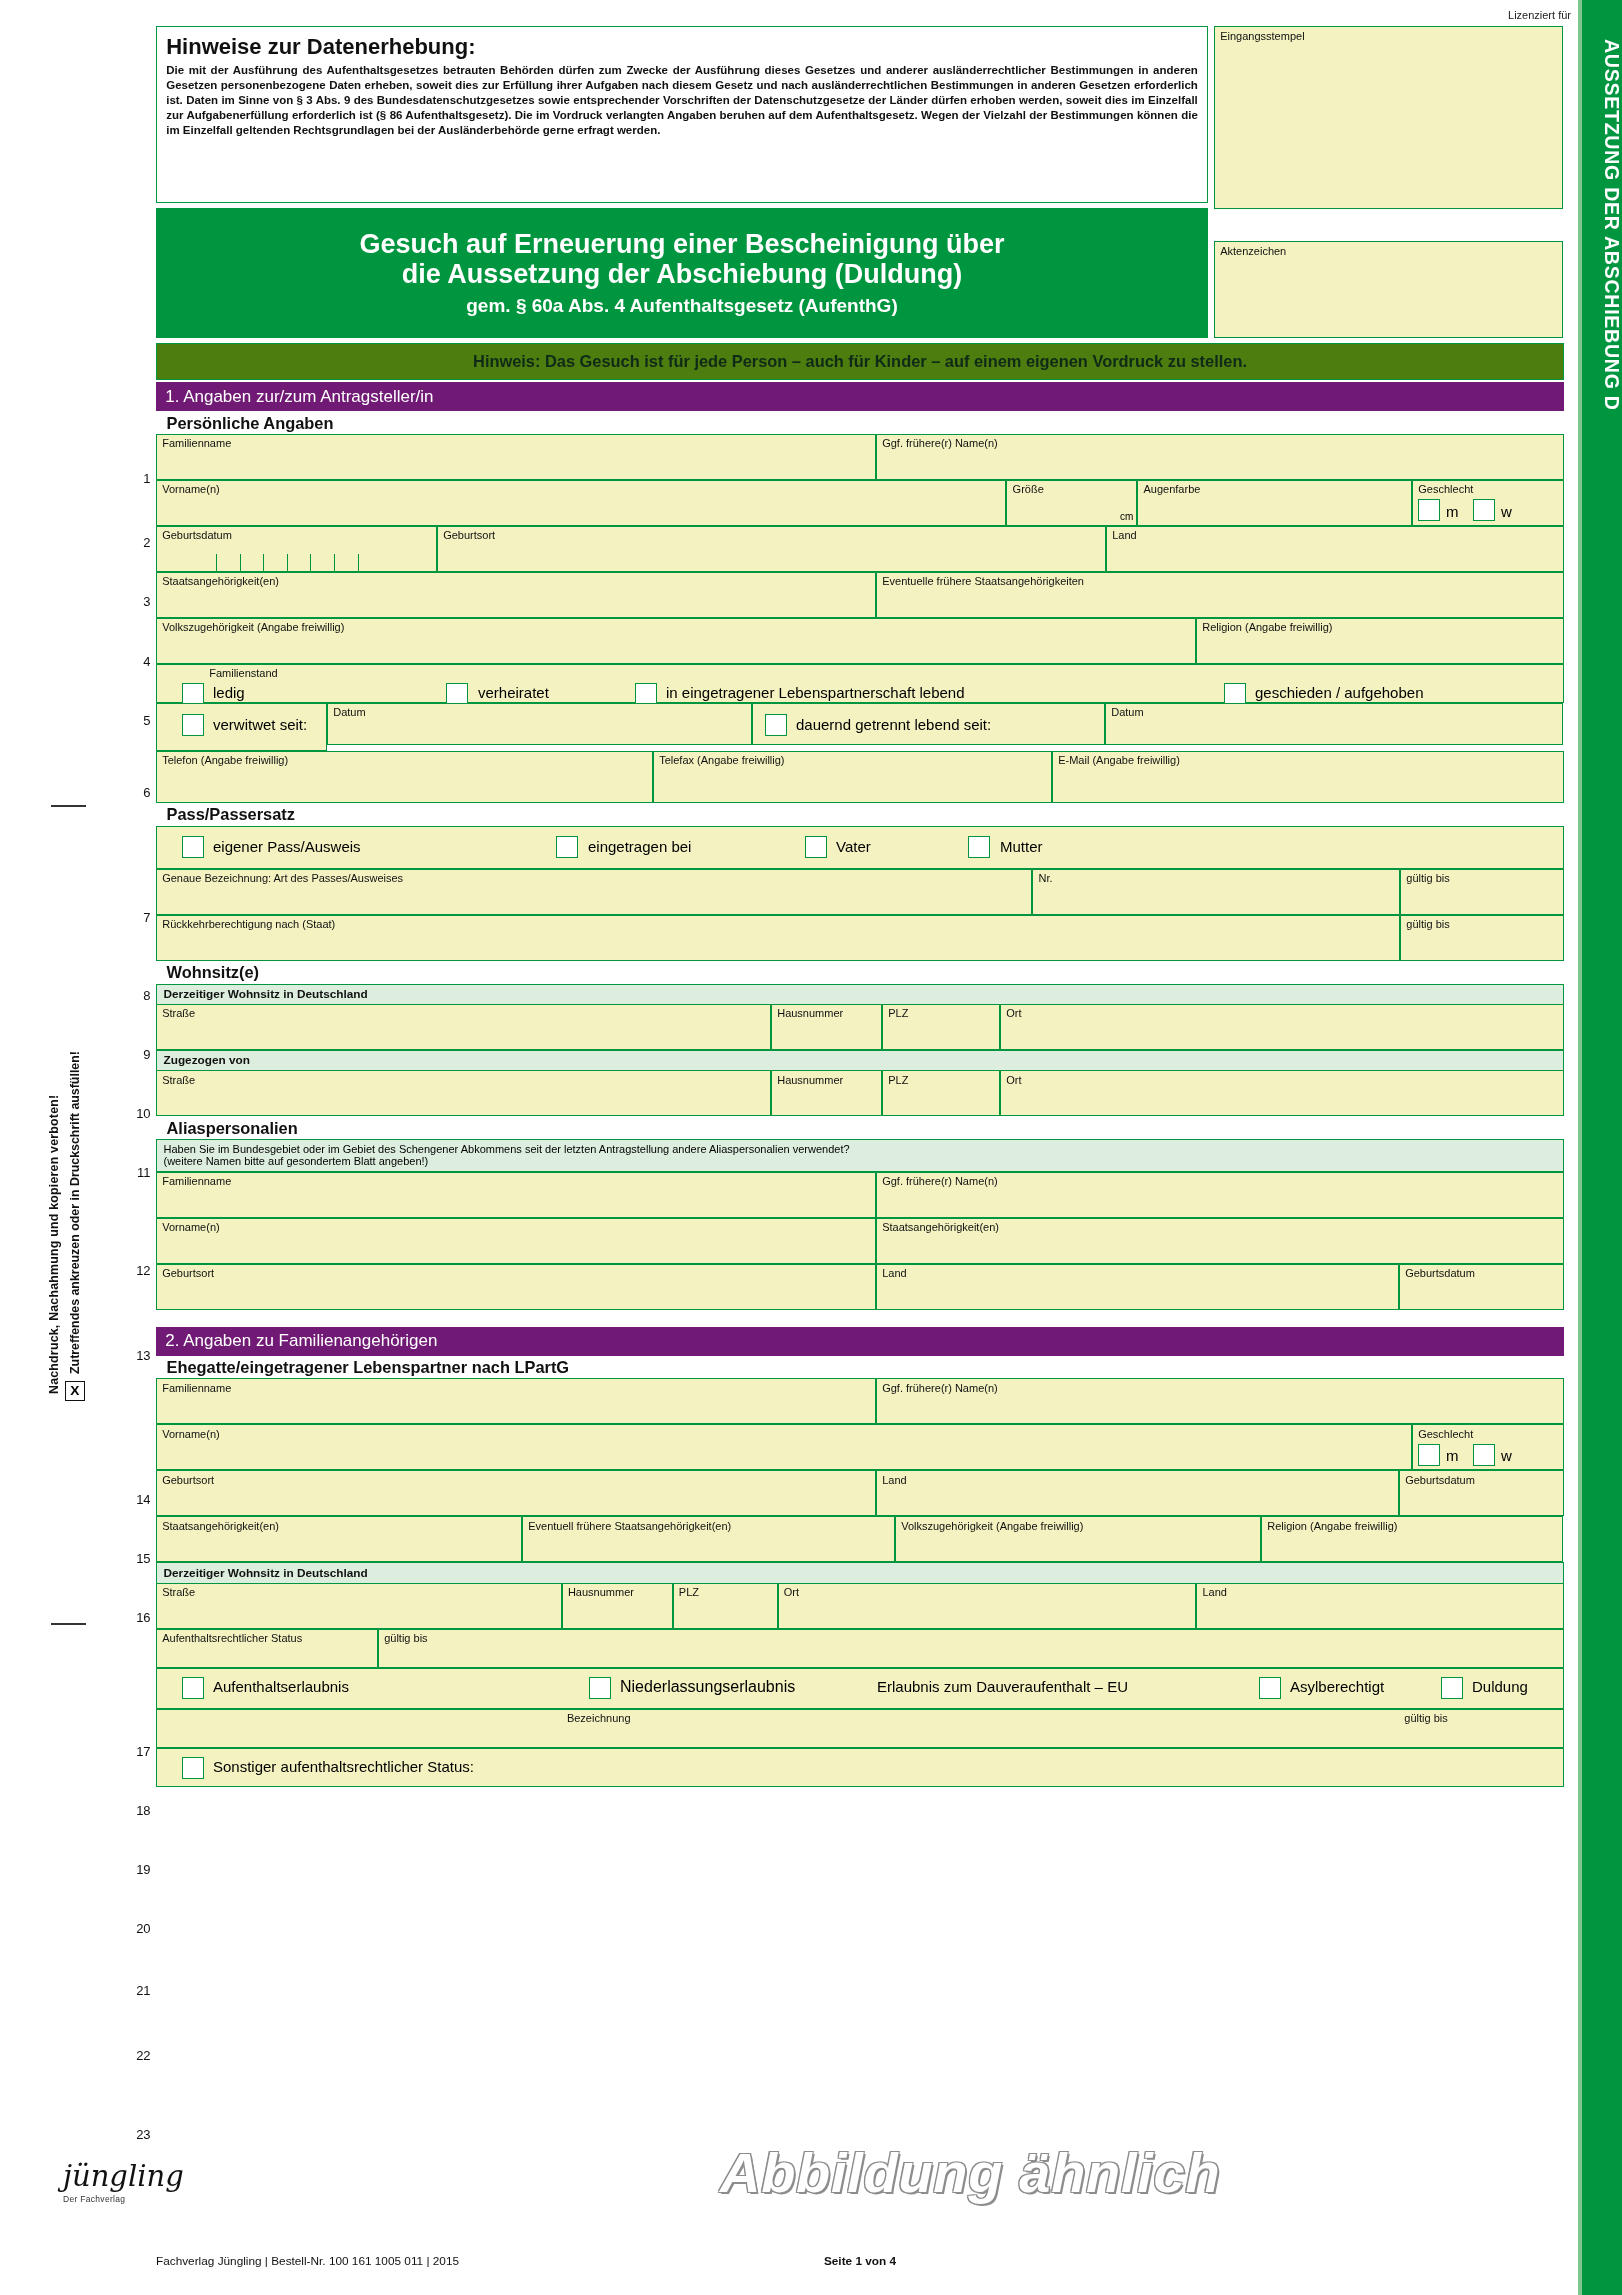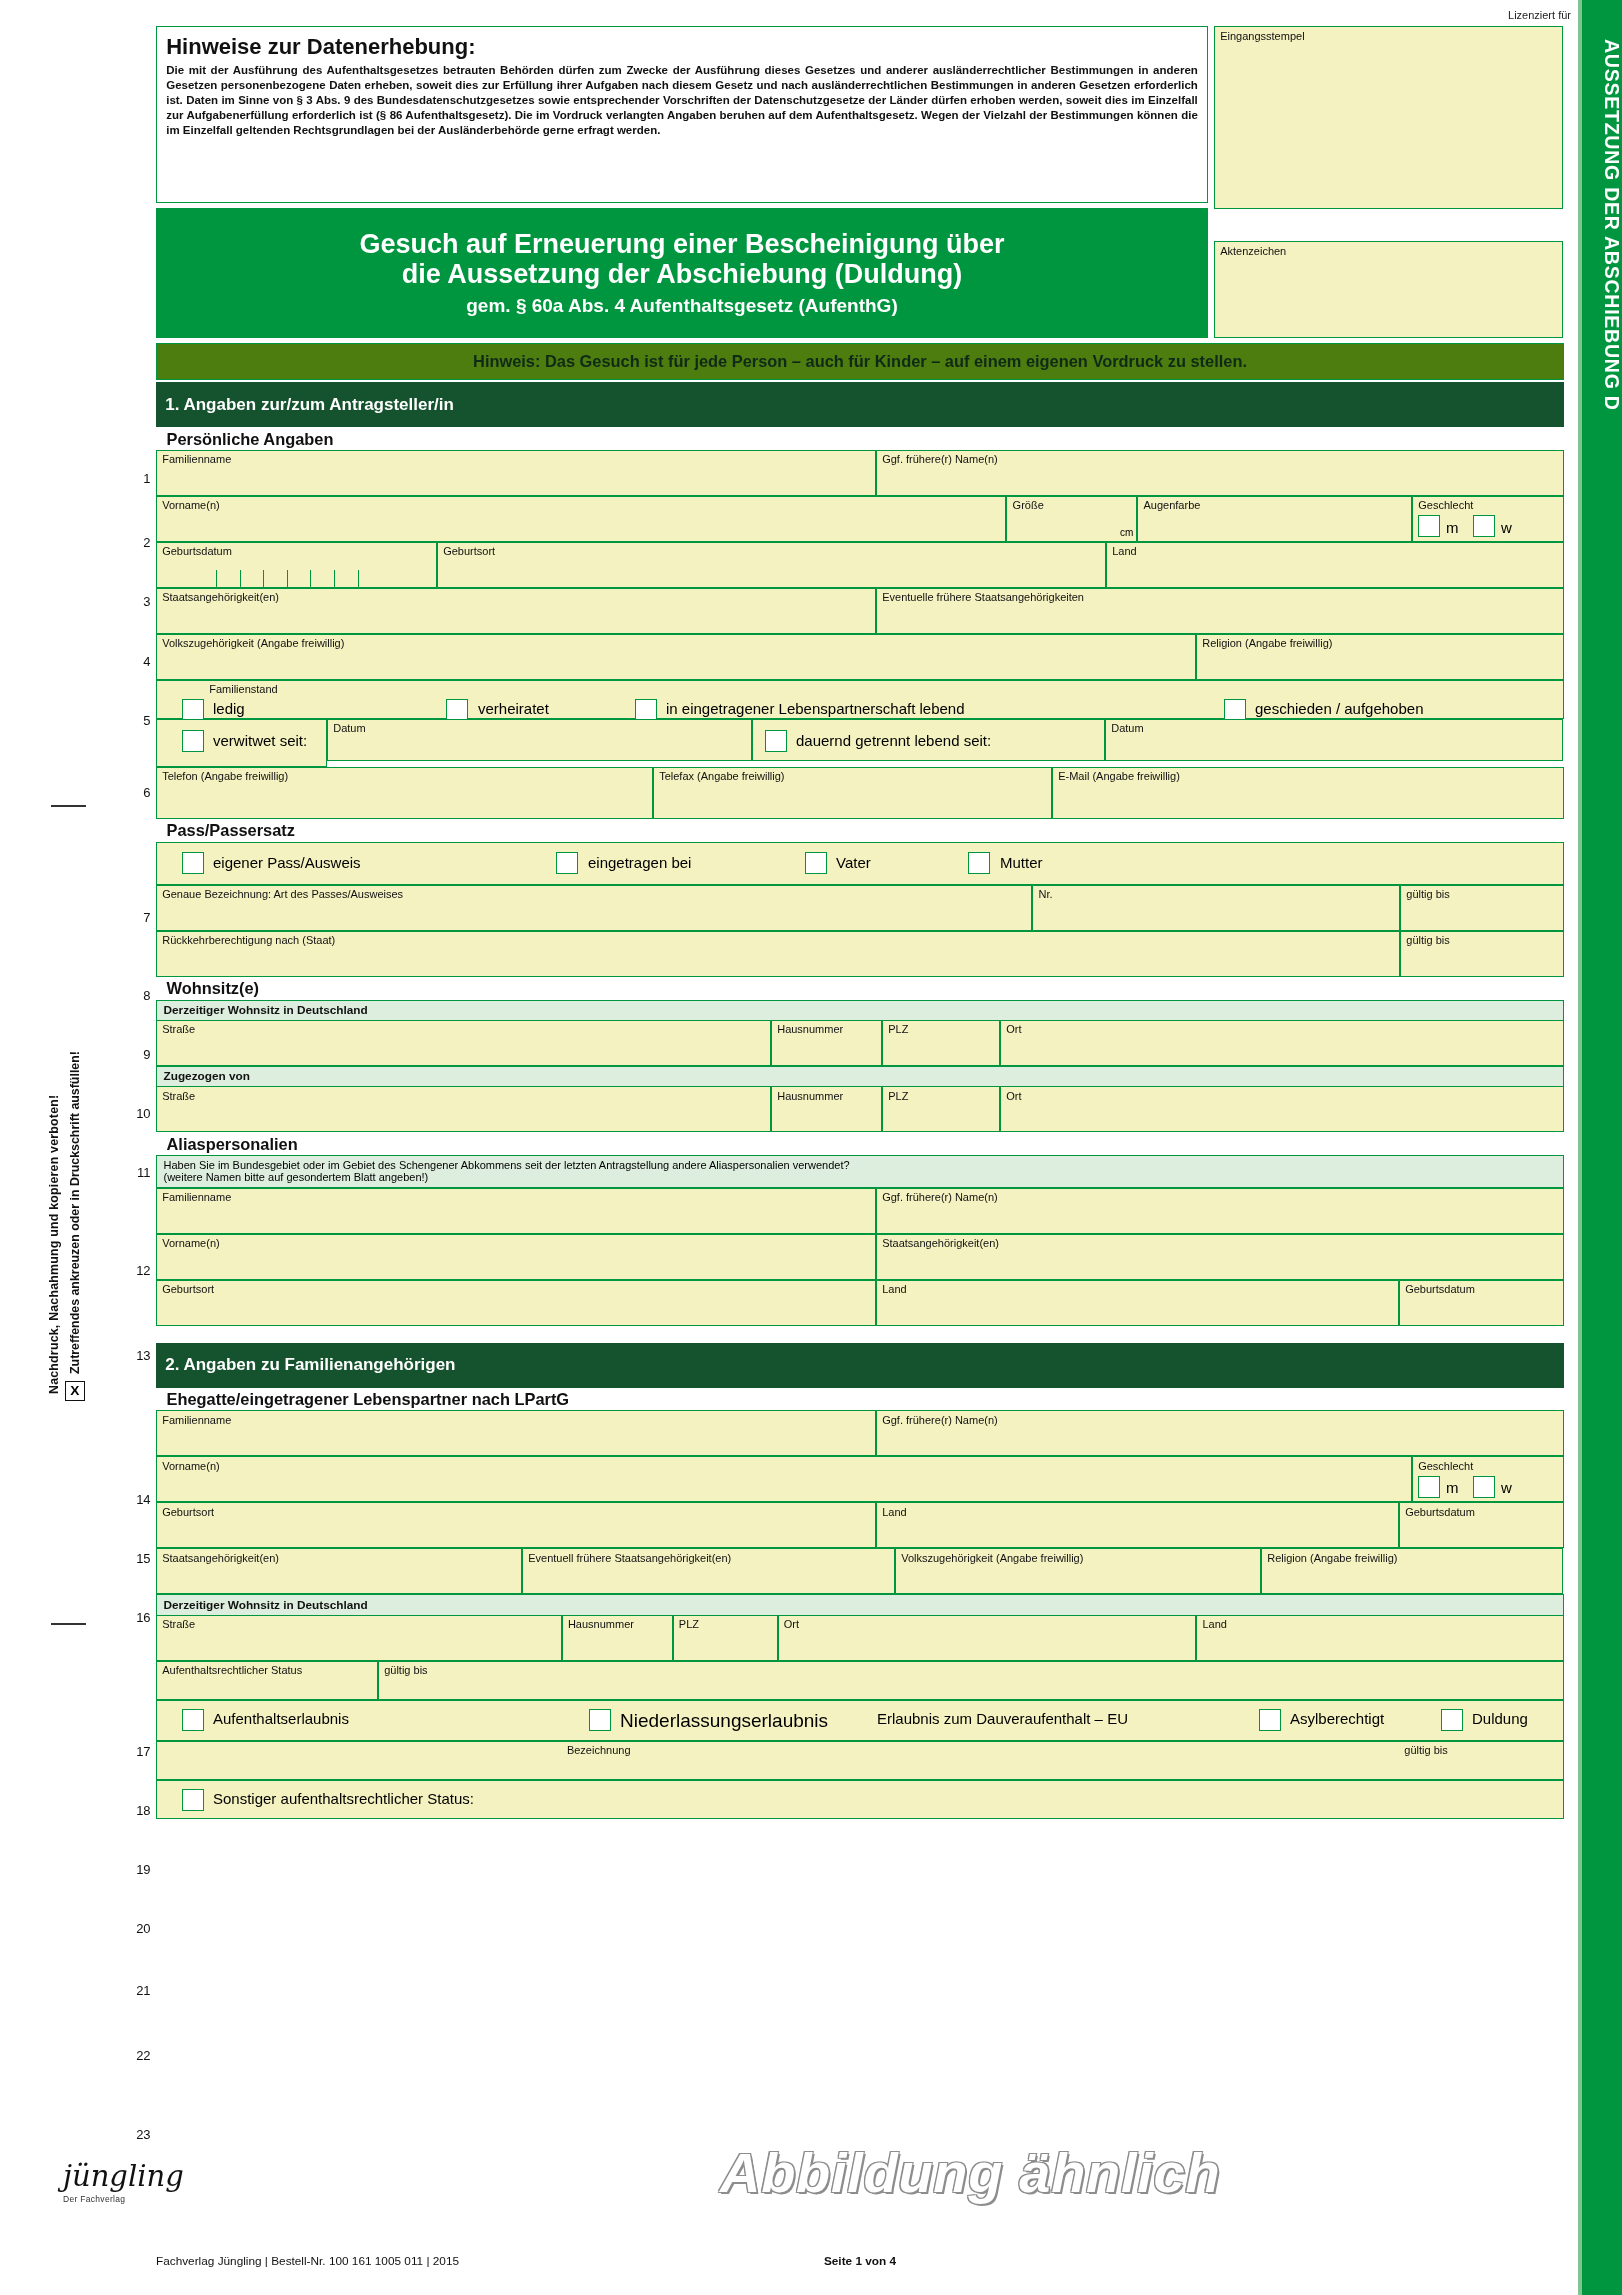--- a/index.html
+++ b/index.html
@@ -89,22 +89,22 @@
   
   .hinweis-line {
     position:absolute; left:156px; top:343px; width:1408px; height:37px;
     background:#4d7c0f; border:1.3px solid #00963f;
     display:flex; align-items:center; justify-content:center;
     font-size:16.4px; font-weight:bold; color:#0f2b18;
   }
 
   
   .sec-head {
-    background:#14532d; color:#fff; font-size:17px; font-weight:bold;
-    padding:3.9px 9.2px; height:45px; display:flex; align-items:center;
+    background:#701a75; color:#fff; font-size:17px; font-weight:normal;
+    padding:3.9px 9.2px; height:29px; display:flex; align-items:center;
   }
   .sub-head { font-size:16.4px; font-weight:bold; color:#111; padding:2.6px 0 1.3px 10.5px;}
   .sub-head-sm { font-size:11.8px; font-weight:bold; color:#111; background:#ddeede; border:1px solid #00963f; border-bottom:none; padding:2.6px 6.5px; }
 
   
   .row { display:flex; width:100%; }
   .cell {
     background:#f4f2c0; border:1px solid #00963f; position:relative;
     min-height:39px;
   }
@@ -465,21 +465,21 @@
       </div>
       <div class="cell" style="width:1186px; height:22px;">
         <span class="lbl">gültig bis</span>
       </div>
     </div>
     <div class="row">
       <div class="cell" style="width:1408px; height:41px;">
         <span class="cb" style="position:absolute; left:25px; top:7.9px;"></span>
         <span style="position:absolute; left:56px; top:9.8px; font-size:15px;">Aufenthaltserlaubnis</span>
         <span class="cb" style="position:absolute; left:432px; top:7.9px;"></span>
-        <span style="position:absolute; left:463px; top:9.8px; font-size:19px;">Niederlassungserlaubnis</span>
+        <span style="position:absolute; left:463px; top:9.8px; font-size:16px;">Niederlassungserlaubnis</span>
         <span style="position:absolute; left:720px; top:9.8px; font-size:15px;">Erlaubnis zum Dauveraufenthalt – EU</span>
         <span class="cb" style="position:absolute; left:1102px; top:7.9px;"></span>
         <span style="position:absolute; left:1133px; top:9.8px; font-size:15px;">Asylberechtigt</span>
         <span class="cb" style="position:absolute; left:1284px; top:7.9px;"></span>
         <span style="position:absolute; left:1315px; top:9.8px; font-size:15px;">Duldung</span>
       </div>
     </div>
     <div class="row">
       <div class="cell" style="width:406px; height:23.6px; border-right:none;"></div>
       <div class="cell" style="width:838px; height:23.6px; border-left:none; border-right:none;">

